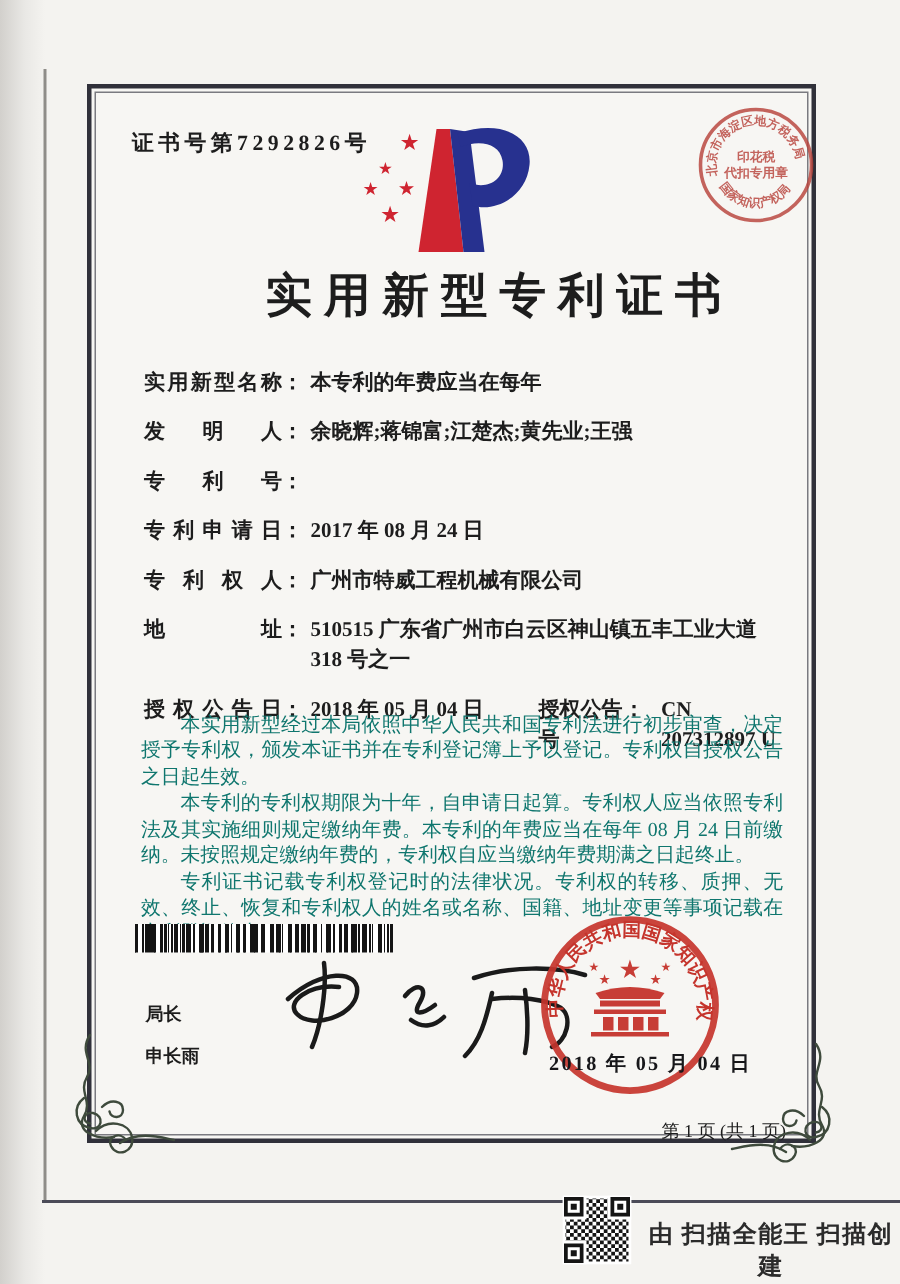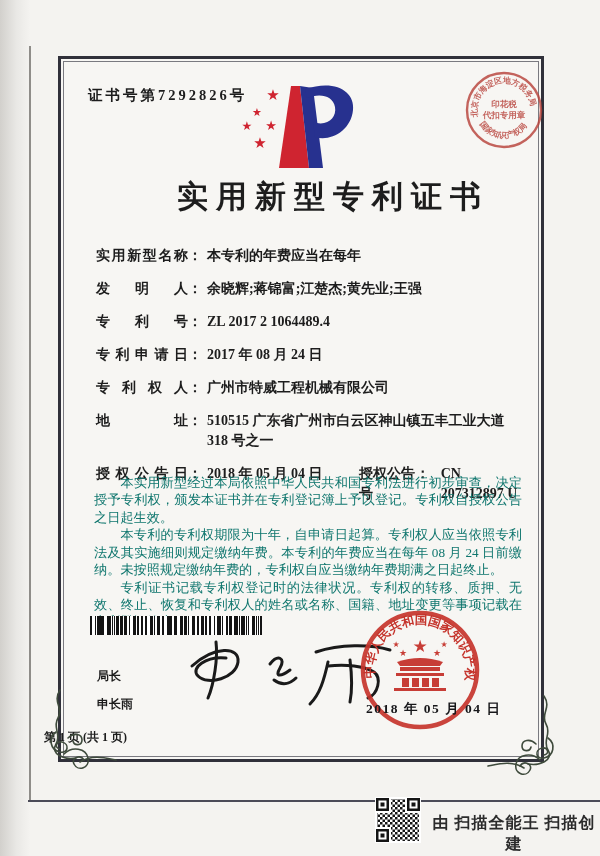--- a/index.html
+++ b/index.html
@@ -42,21 +42,21 @@
     background-image:
       repeating-linear-gradient(90deg,#141414 0 2px,transparent 2px 5px,#141414 5px 6px,transparent 6px 9px,#141414 9px 12px,transparent 12px 13px,#141414 13px 14px,transparent 14px 17px),
       repeating-linear-gradient(90deg,#141414 0 1px,transparent 1px 7px,#141414 7px 9px,transparent 9px 12px);}
   
   .sig-block{left:97px;top:662px;font-size:12px;font-weight:700;line-height:28px;}
   .sig-svg{left:178px;top:636px;}
   
   .seal-main{left:350px;top:600px;}
   .seal-date{left:366px;top:700px;width:180px;font-size:13.5px;font-weight:700;
     letter-spacing:1.5px;color:#17171a;}
-  .page-no{left:44px;top:729px;width:480px;text-align:left;font-size:12px;font-weight:700;}
+  .page-no{left:44px;top:746px;width:480px;text-align:right;font-size:12px;font-weight:400;}
   
   .flourish-l{left:46px;top:688px;}
   .flourish-r{left:486px;top:694px;transform:scaleX(-1);}
   
   .stamp-duty{left:458px;top:64px;opacity:.82;}
   
   .footer-line{left:28px;top:800px;width:572px;height:2px;background:#4b4b58;}
   .qr{left:375px;top:797px;}
   .scanner-credit{left:428px;top:813px;font-size:16px;font-weight:700;
     letter-spacing:1px;color:#2b2b2b;text-align:center;}
@@ -95,21 +95,20 @@
     <span class="f-value">本专利的年费应当在每年</span>
   </div>
   <div class="f-row">
     <span class="f-label">发明人</span>
       <span class="f-colon">：</span>
     <span class="f-value">余晓辉;蒋锦富;江楚杰;黄先业;王强</span>
   </div>
   <div class="f-row">
     <span class="f-label">专利号</span>
       <span class="f-colon">：</span>
-    <span class="f-value">ZL 2017 2 1064489.4</span>
   </div>
   <div class="f-row">
     <span class="f-label">专利申请日</span>
       <span class="f-colon">：</span>
     <span class="f-value">2017 年 08 月 24 日</span>
   </div>
   <div class="f-row">
     <span class="f-label">专利权人</span>
       <span class="f-colon">：</span>
     <span class="f-value">广州市特威工程机械有限公司</span>

